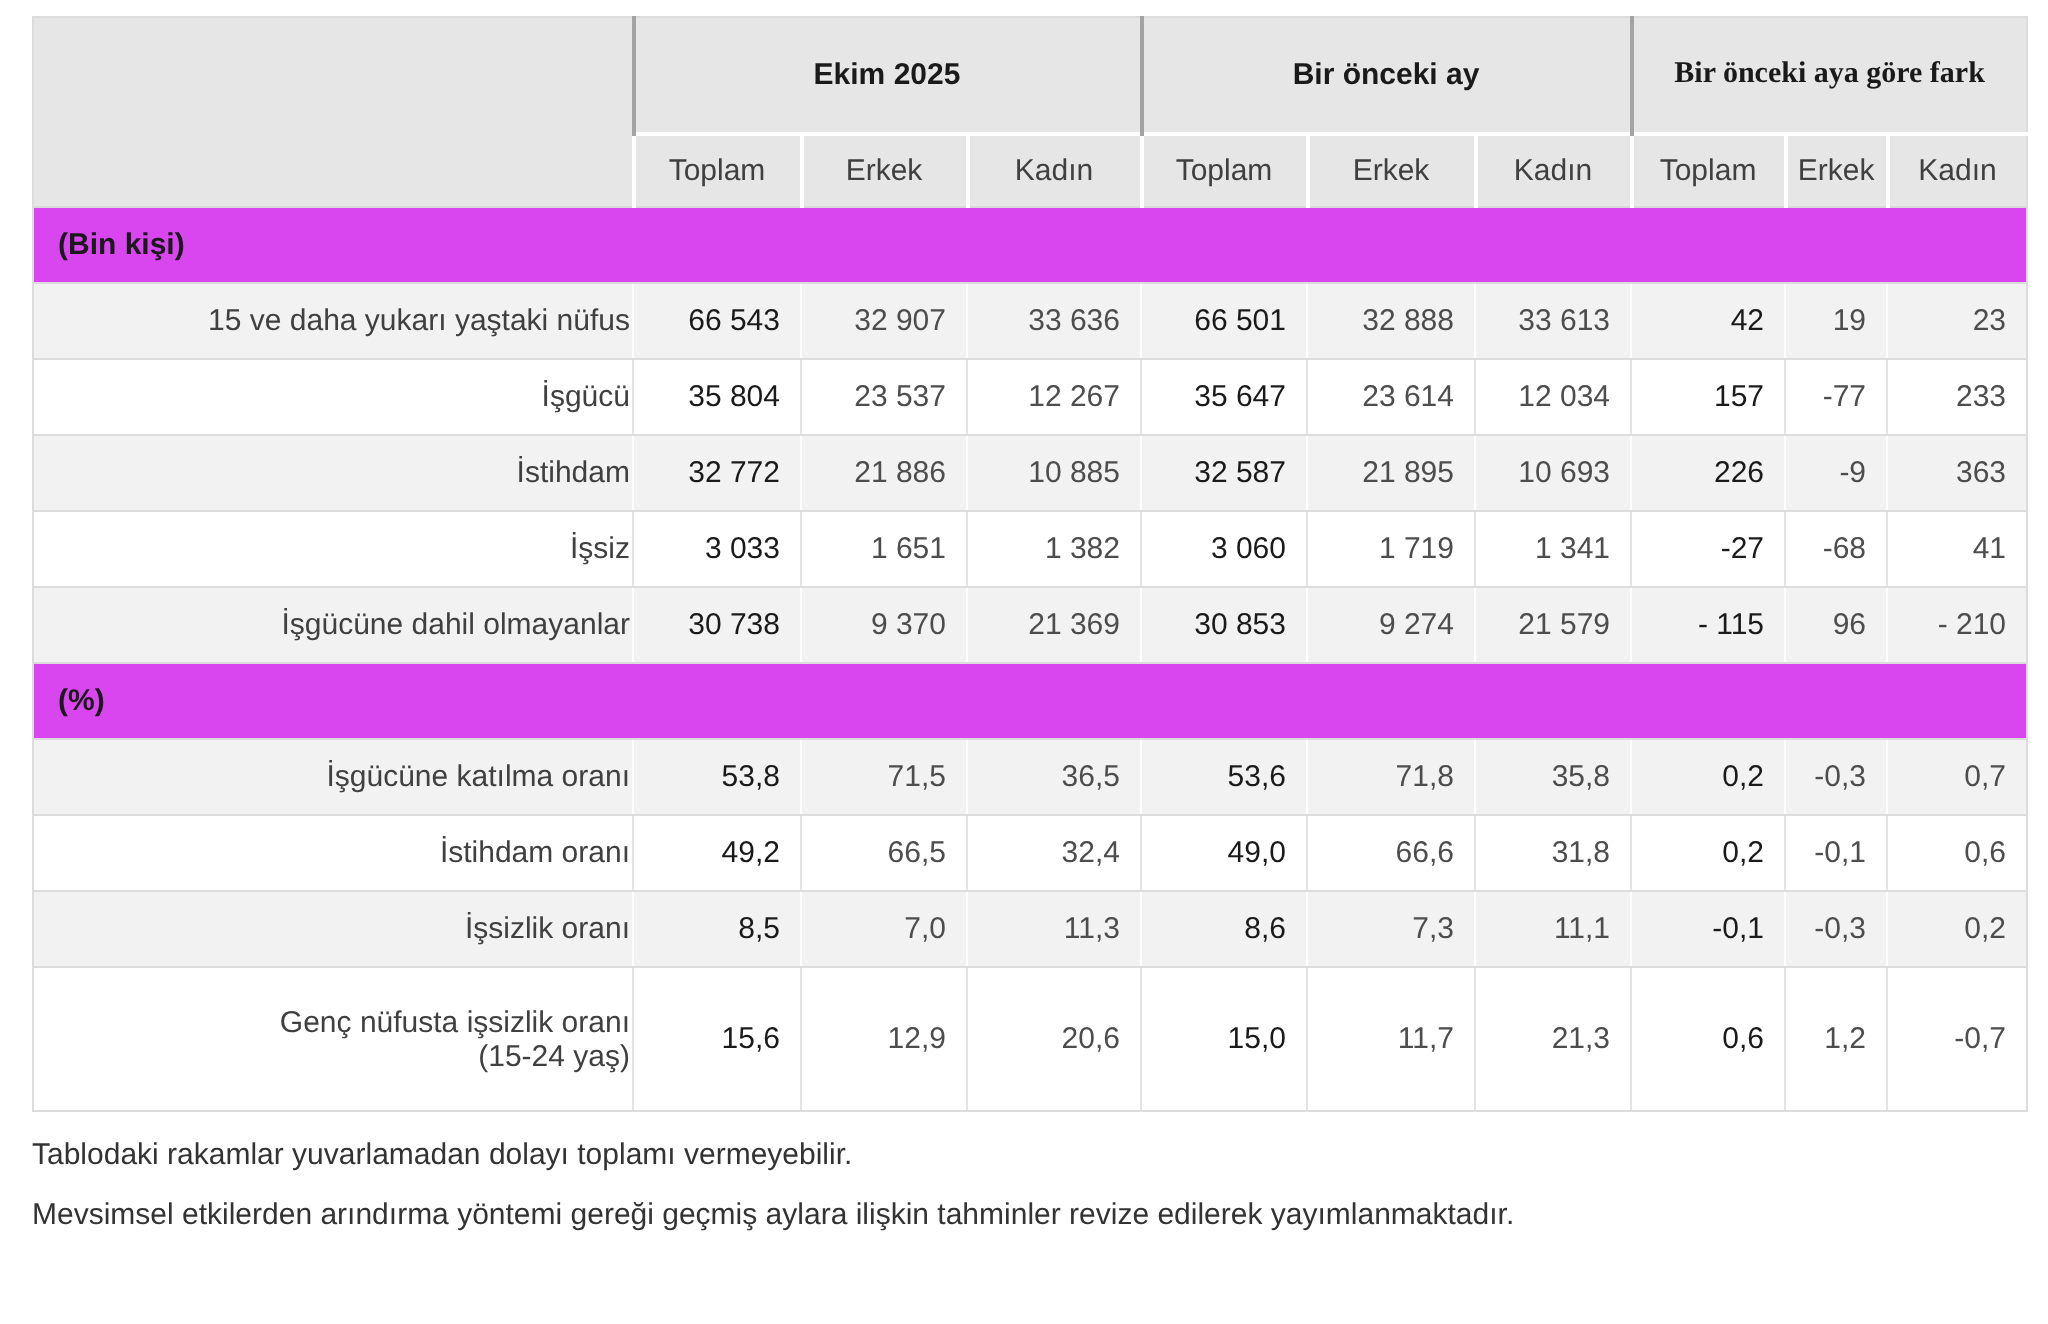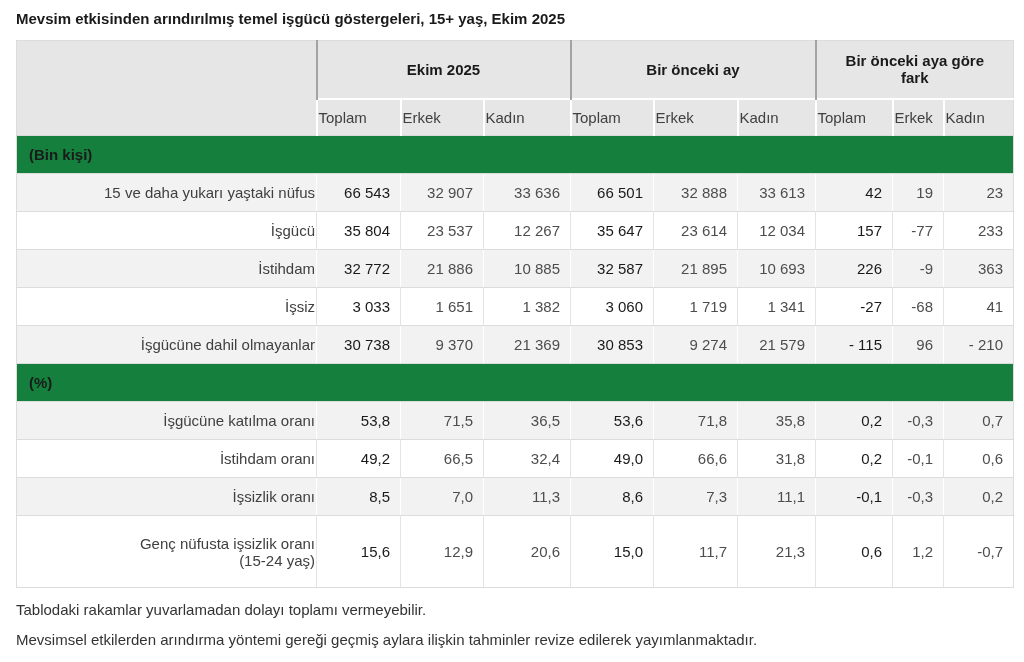--- a/index.html
+++ b/index.html
@@ -35,24 +35,24 @@
     border-bottom: 1px solid #d9d9d9;
   }
   th.grp {
     height: 58px;
     font-weight: bold;
     color: #1a1a1a;
     text-align: center;
     vertical-align: middle;
     border-left: 2px solid #a3a3a3;
   }
-  th.grp.narrow { padding: 0 20px; }
+  th.grp.narrow { padding: 0 20px; font-family: Liberation Serif, serif; }
   th.sub {
     height: 37px;
-    text-align: left;
+    text-align: center;
     vertical-align: middle;
     border-left: 2px solid #ffffff;
     border-top: 2px solid #ffffff;
     border-bottom: 1px solid #d9d9d9;
   }
   
   tbody td {
     height: 38px;
     vertical-align: middle;
     border-bottom: 1px solid #dcdcdc;
@@ -66,39 +66,38 @@
     text-align: right;
     padding-right: 10px;
     white-space: nowrap;
     border-left: 1px solid #e4e4e4;
     color: #4d4d4d;
   }
   td.b { font-weight: normal; color: #1a1a1a; }
   tr.stripe td { background: #f2f2f2; }
   tr.stripe td.val { border-left-color: #ffffff; }
   tr.section td {
-    background: #15803d;
+    background: #d946ef;
     font-weight: bold;
     color: #1a1a1a;
     padding-left: 12px;
   }
   tr.tall td { height: 72px; }
   
   .note {
     font-size: 15px;
     color: #333333;
     margin: 13px 0 0 0;
   }
 </style>
 </head>
 <body>
 
 <div class="page">
 
-  <h1 class="title">Mevsim etkisinden arındırılmış temel işgücü göstergeleri, 15+ yaş, Ekim 2025</h1>
 
   <table class="tbl">
     <colgroup>
       <col style="width:300px">
         <col style="width:84px">
         <col style="width:83px">
         <col style="width:87px">
       <col style="width:83px">
         <col style="width:84px">
         <col style="width:78px">

